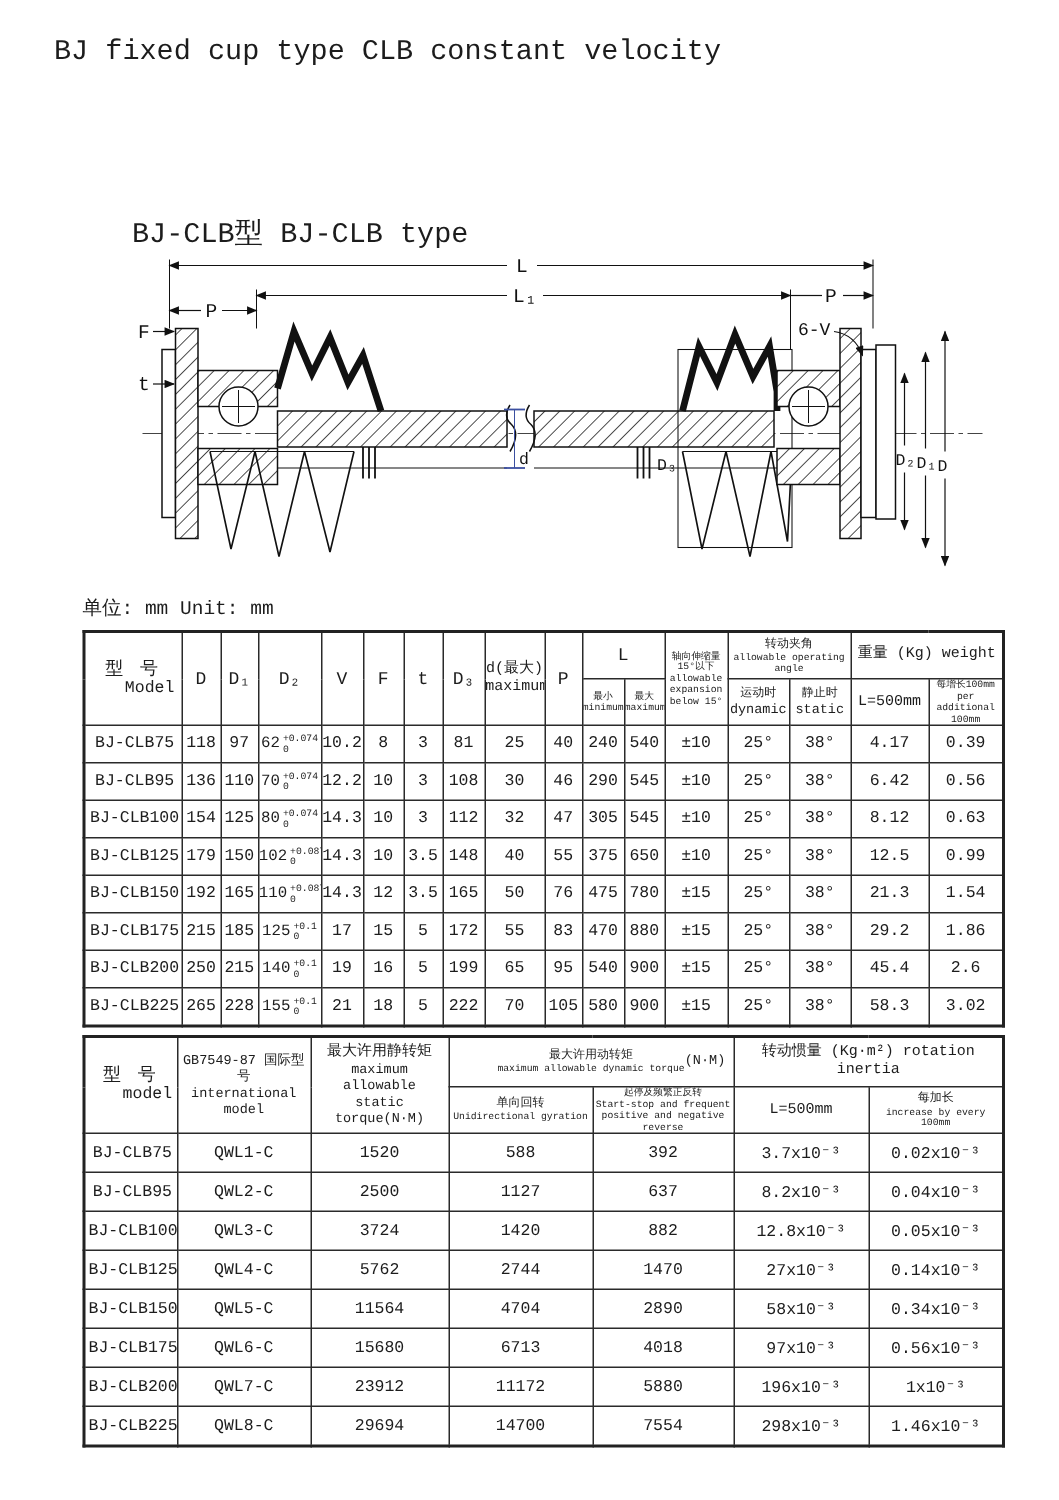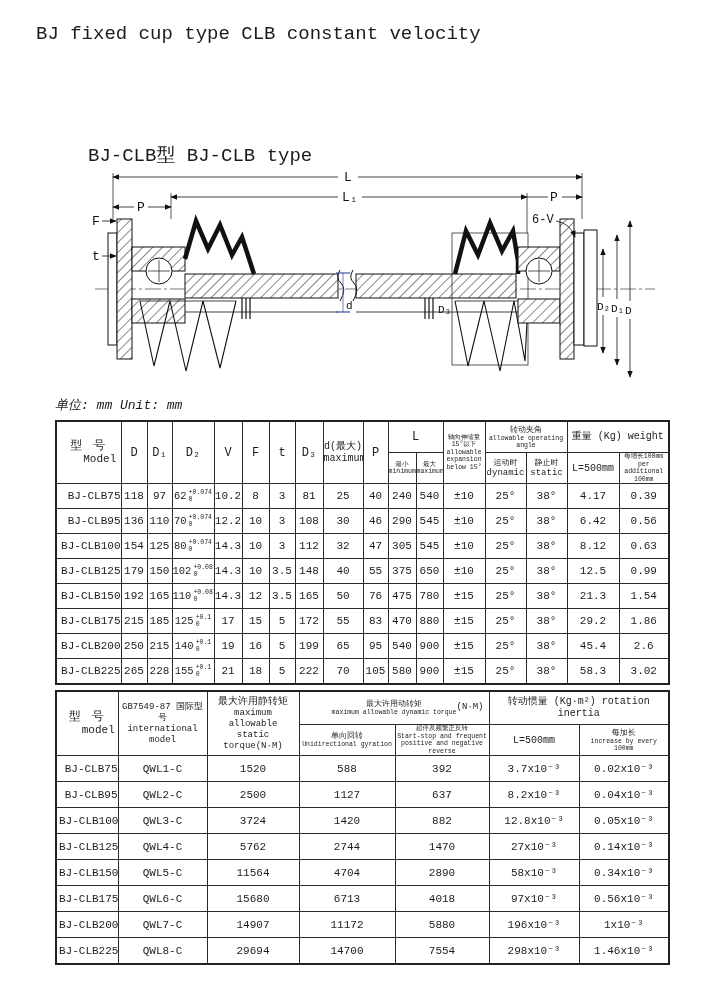--- a/index.html
+++ b/index.html
@@ -7,34 +7,34 @@
     width:706px; height:1000px; background:#ffffff; position:relative;
     font-family:"Liberation Mono","DejaVu Sans Mono",monospace;
     color:#1c1c1c;
   }
   .titles { position:absolute; left:36px; top:20px; }
   .title-zh { font-size:19px; line-height:28px; letter-spacing:1px; }
   .title-en { font-size:19px; line-height:28px;text-align:right; }
   .type-label { position:absolute; left:88px; top:142px; font-size:19px; }
   .drawing { position:absolute; left:70px; top:160px; width:600px; height:232px; }
   .drawing text { font-family:"Liberation Mono","DejaVu Sans Mono",monospace; fill:#111; }
-  .unit-label { position:absolute; left:55px; top:396px; font-size:13px;font-style:italic; }
+  .unit-label { position:absolute; left:55px; top:396px; font-size:13px; }
 
   table.tbl { position:absolute; left:55px; width:613px; border-collapse:collapse; table-layout:fixed; background:#fff; }
   #table1 { top:420px; }
   #table2 { top:690px; }
   .tbl { border:2px solid #222; }
   .tbl th, .tbl td { border:1px solid #2a2a2a; padding:0; text-align:center; font-weight:normal; overflow:hidden; }
   #table1 td { height:24px; font-size:11px; }
   #table2 td { height:25px; font-size:11px; }
   #table1 thead tr:first-child th { height:30px; }
   #table1 thead tr:last-child th { height:27px; }
   #table2 thead tr:first-child th { height:32px; }
   #table2 thead tr:last-child th { height:30px; }
-  td.model-cell { text-align:right; padding-left:2px; font-size:10px; white-space:nowrap; }
+  td.model-cell { text-align:center; padding-left:2px; font-size:10px; white-space:nowrap; }
   .h-zh { font-size:12px; line-height:14px; letter-spacing:2px; }
   .h-en { font-size:11px; line-height:13px; letter-spacing:0;margin-left:22px; }
   .h-sym { font-size:12px; }
   .h-mid { font-size:10px; line-height:12px; }
   .small { font-size:8px; line-height:10px; }
   .small-en { font-size:9px; line-height:11px; }
   .tiny { font-size:6.5px; line-height:7.5px; }
   .h-500 { font-size:10px; }
   .dyncol { position:relative; }
   .nm { position:absolute; right:5px; top:10px; font-size:9px; }
@@ -517,21 +517,21 @@
         <td>QWL6-C</td>
         <td>15680</td>
         <td>6713</td>
         <td>4018</td>
         <td>97x10⁻³</td>
         <td>0.56x10⁻³</td>
       </tr>
       <tr>
         <td class="model-cell">BJ-CLB200</td>
         <td>QWL7-C</td>
-        <td>14907</td>
+        <td>23912</td>
         <td>11172</td>
         <td>5880</td>
         <td>196x10⁻³</td>
         <td>1x10⁻³</td>
       </tr>
       <tr>
         <td class="model-cell">BJ-CLB225</td>
         <td>QWL8-C</td>
         <td>29694</td>
         <td>14700</td>

